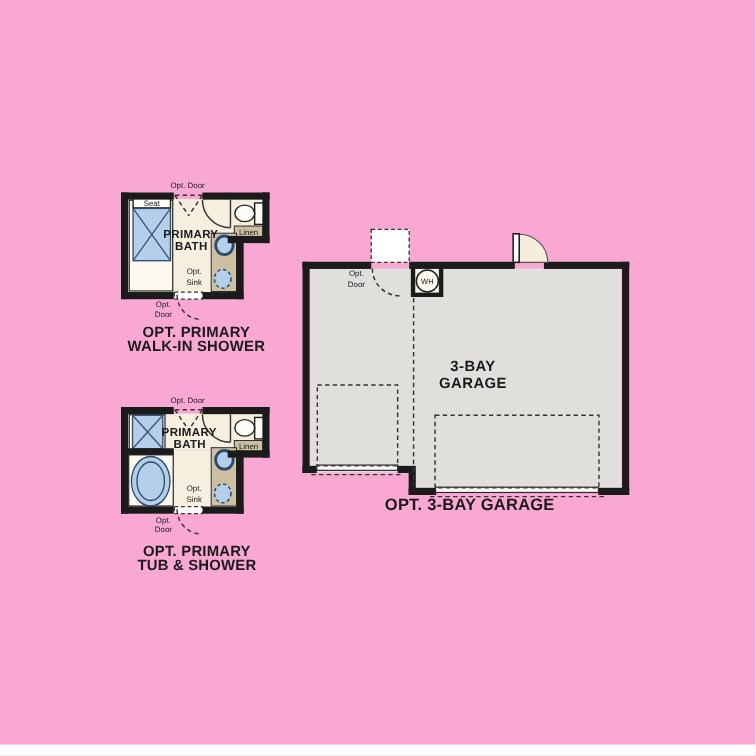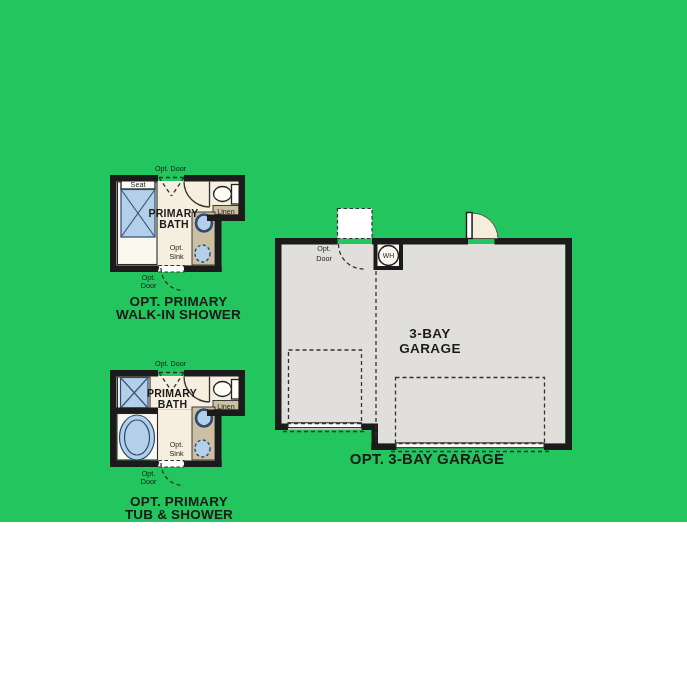--- a/index.html
+++ b/index.html
@@ -1,16 +1,16 @@
 <!DOCTYPE html>
 <html><head>
 <meta charset="utf-8">
 <style>
   html,body{margin:0;padding:0;background:#ffffff;}
-  .page{position:relative;width:687px;height:522px;background:#22c55e;overflow:hidden;}
+  .page{position:relative;width:687px;height:677px;background:#f9a8d4;overflow:hidden;}
   svg{display:block;}
   .wall{fill:#1b1b1b;}
   .floor{fill:#f6efe0;}
   .roomw{fill:#fbf8ee;stroke:#2a2a2a;stroke-width:1.1;}
   .tan{fill:#cdc0a2;stroke:#2a2a2a;stroke-width:0.9;}
   .blue{fill:#b4cfea;stroke:#2e4a6e;stroke-width:1.2;}
   .bluering{fill:#b4cfea;stroke:#2e4a6e;stroke-width:2.6;}
   .bluedash{fill:#b4cfea;stroke:#2e4a6e;stroke-width:1.4;stroke-dasharray:3 2.4;}
   .fix{fill:#fdfcf6;stroke:#222222;stroke-width:1.3;}
   .gfloor{fill:#e0dfdc;}

